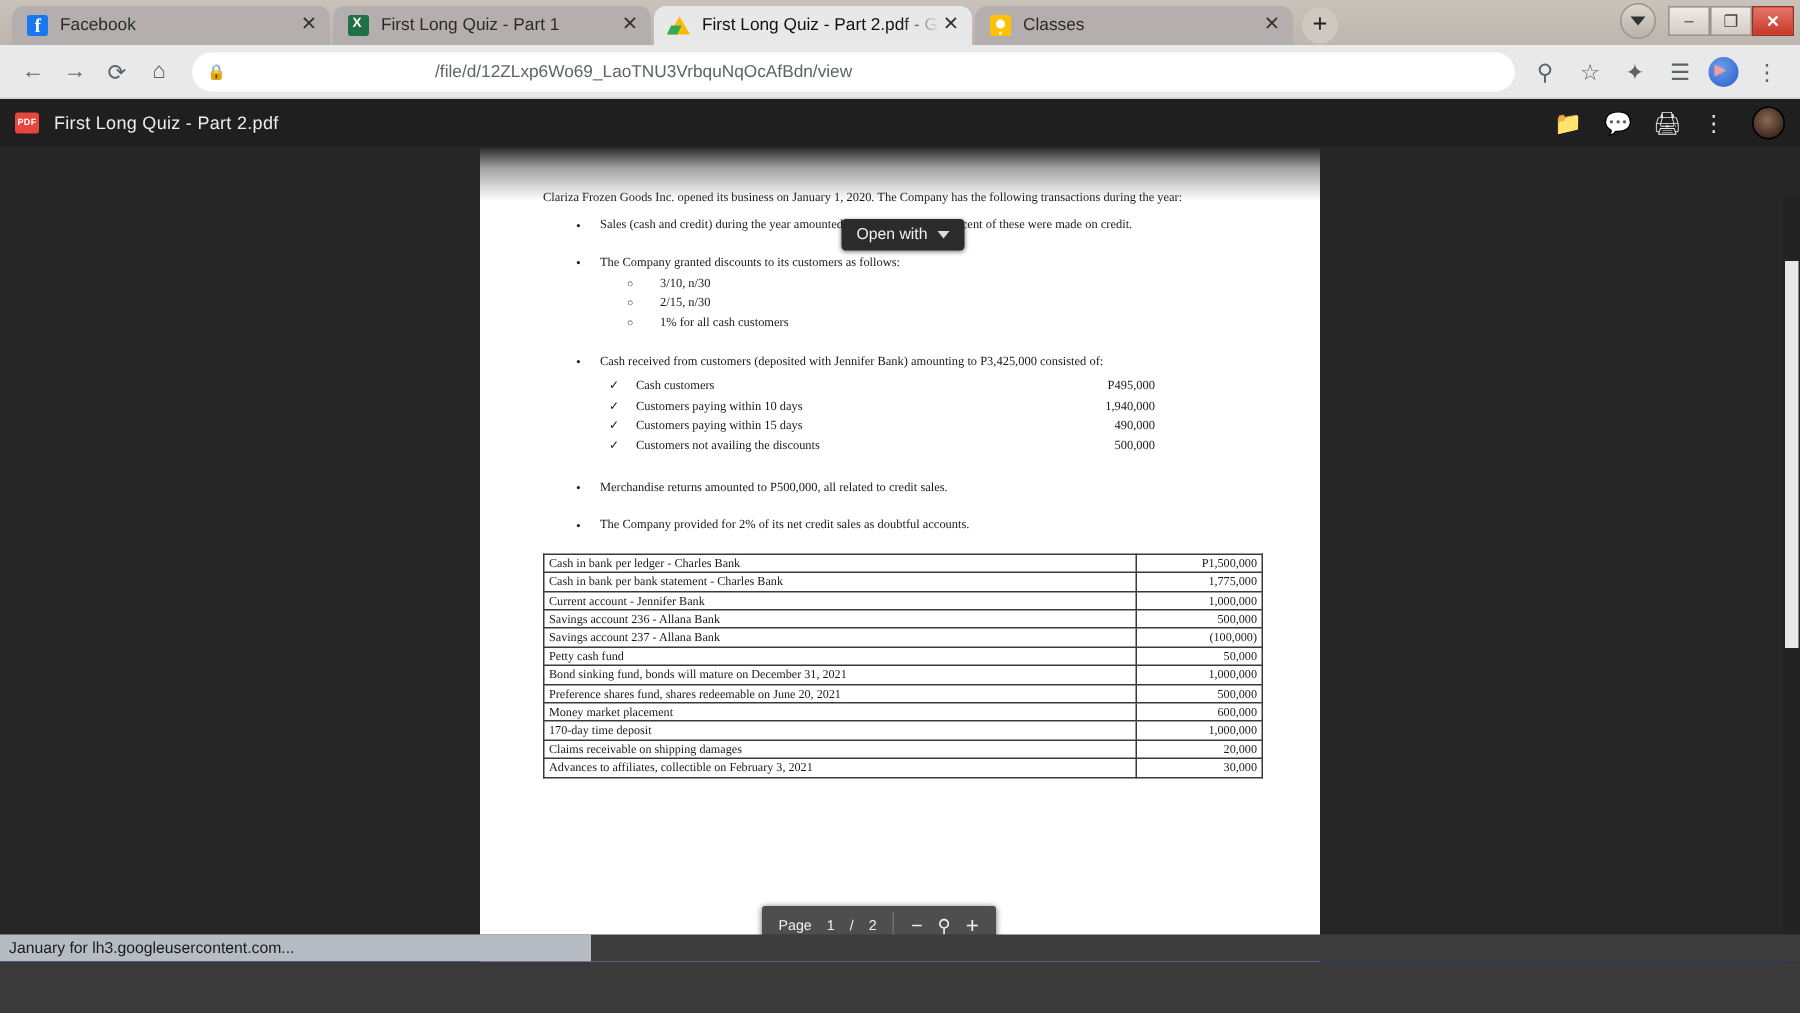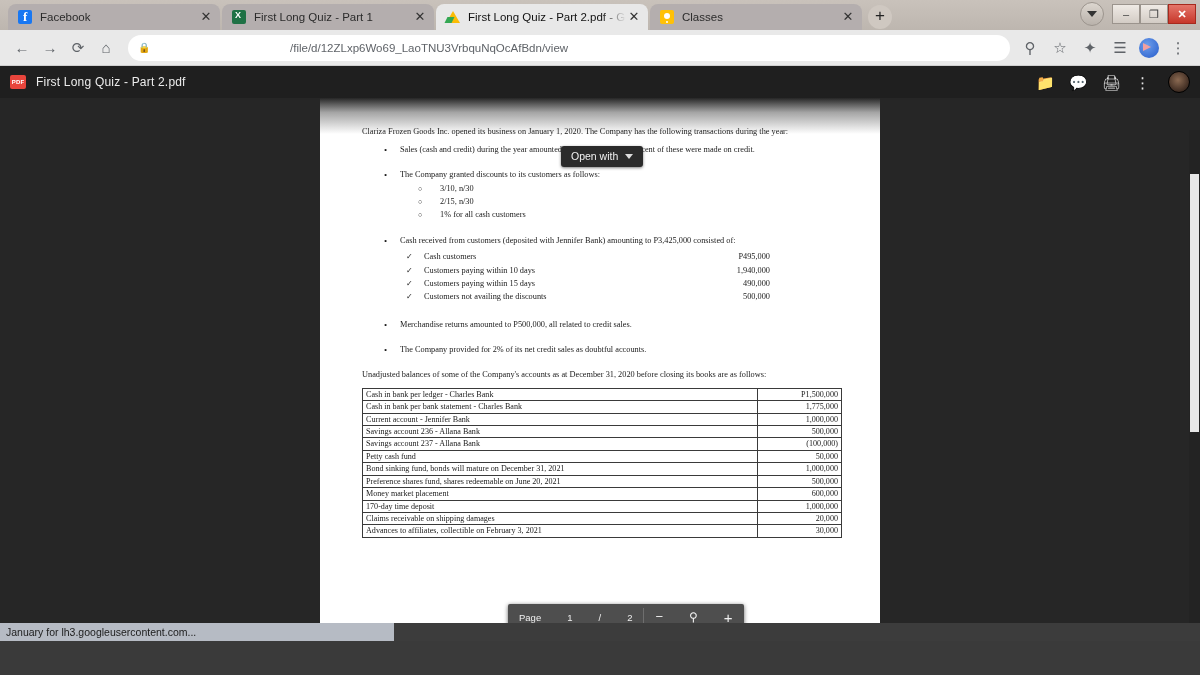--- a/index.html
+++ b/index.html
@@ -295,21 +295,21 @@
     height: 26px;
     background: #4e4e4e;
     border-radius: 2px;
     display: flex;
     align-items: center;
     color: #f0f0f0;
     font-size: 9.5px;
     z-index: 7;
     box-shadow: 0 1px 4px rgba(0,0,0,.6);
   }
-  .pagebar .grp { display:flex; gap:26px; padding: 0 11px; }
+  .pagebar .grp { display:flex; gap:10px; padding: 0 11px; }
   .pagebar .sep { width:1px; height:18px; background:#6e6e6e; }
   .pagebar .zoomico { font-size: 12px; }
   .pagebar .plus { font-size: 15px; line-height: 1;}
   .pagebar .minus { font-size: 13px; line-height:1;}
 
   
   .vscroll {
     position:absolute; right:0; top:32px; width:11px; bottom:0;
     background:#232323;
     z-index: 8;
@@ -478,21 +478,20 @@
         <div class="bul">
           <span class="dot">•</span>
           <span class="txt">Merchandise returns amounted to P500,000, all related to credit sales.</span>
         </div>
 
         <div class="bul">
           <span class="dot">•</span>
           <span class="txt">The Company provided for 2% of its net credit sales as doubtful accounts.</span>
         </div>
 
-        <p>Unadjusted balances of some of the Company's accounts as at December 31, 2020 before closing its books are as follows:</p>
 
         <table class="acct">
           <tbody>
               <tr>
                 <td>Cash in bank per ledger - Charles Bank</td>
                 <td class="amt">P1,500,000</td>
               </tr>
           <tr>
                 <td>Cash in bank per bank statement - Charles Bank</td>
                 <td class="amt">1,775,000</td>

